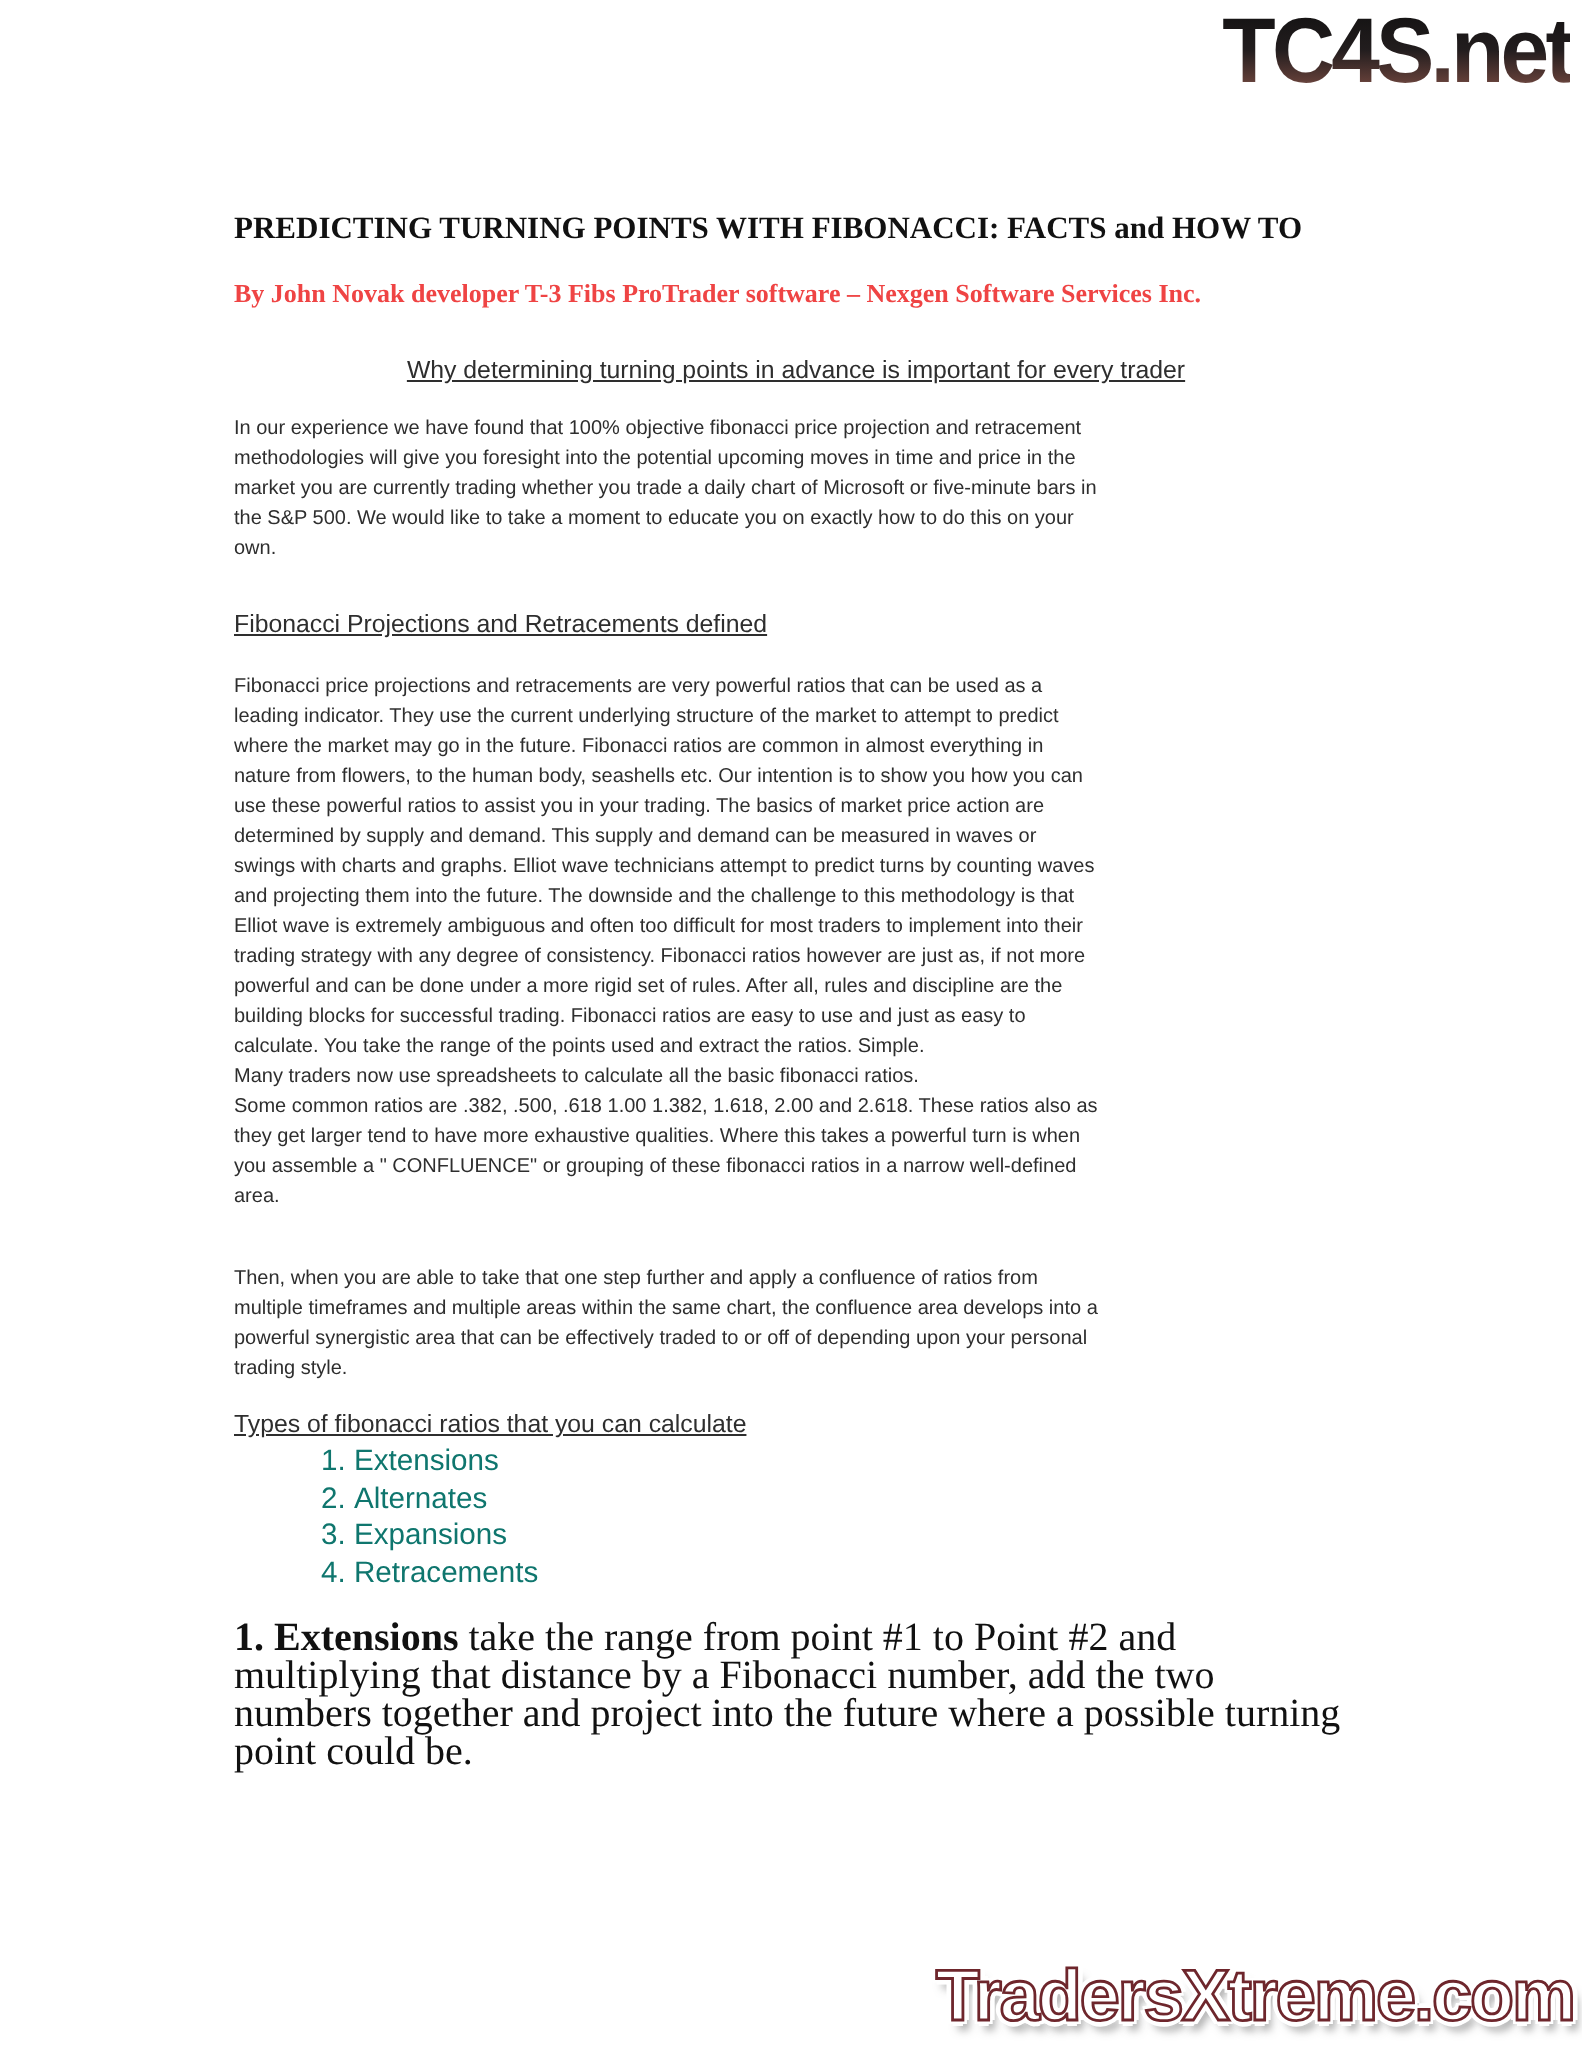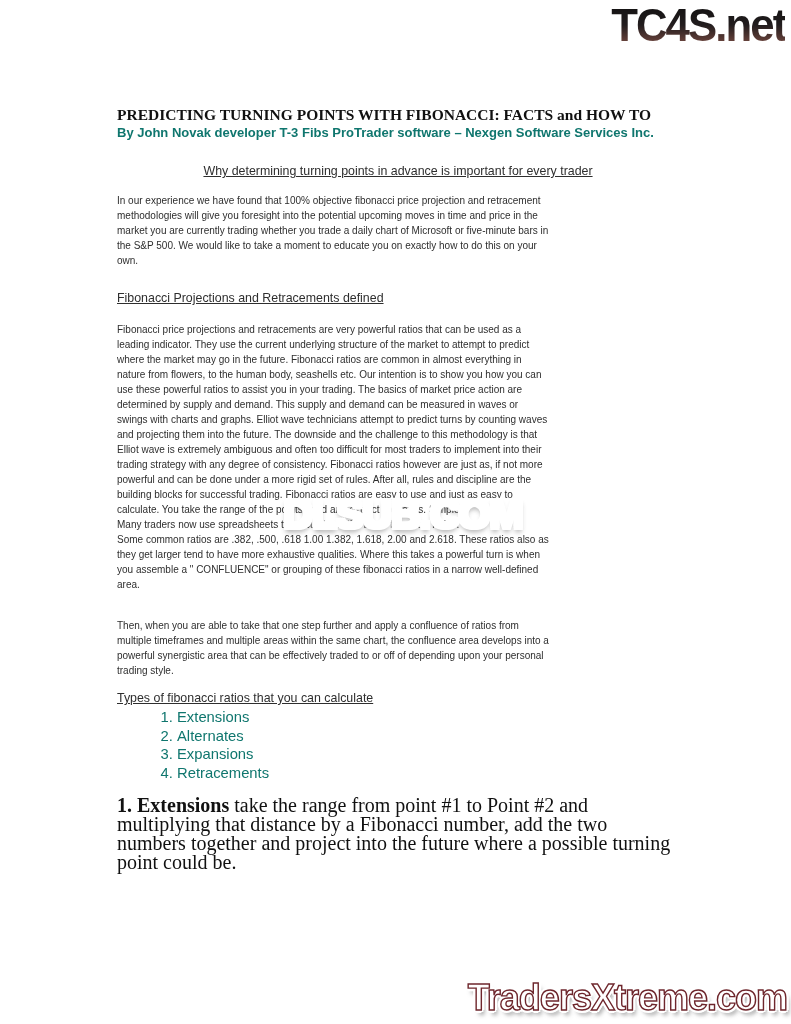--- a/index.html
+++ b/index.html
@@ -24,23 +24,23 @@
   }
 
   .content { position:absolute; left:117px; top:106px; width:562px; }
 
   .title {
     font-family:"Liberation Serif", serif;
     font-weight:bold; font-size:15.5px; line-height:17px;
     margin:0; color:#111;
   }
   .byline {
-    font-family:Liberation Sans, sans-serif;
+    font-family:Liberation Serif, serif;
     font-weight:bold; font-size:13px; line-height:16px;
-    margin:2px 0 0 0; color:#0f766e;
+    margin:16px 0 0 0; color:#ef4444;
   }
   .h-underline {
     font-size:12.4px; line-height:15px;
     text-decoration:underline;
     color:#2e2e2e; font-weight:normal;
   }
   .h1u { margin:23px 0 0 0;text-align:center; }
   .h2u { margin:23px 0 16px 0; }
   .h3u { margin:13px 0 0 0; }
   p.sans {
@@ -151,17 +151,16 @@
       <li>Extensions</li>
       <li>Alternates</li>
       <li>Expansions</li>
       <li>Retracements</li>
     </ol>
 
     <p class="extensions"><b>1. Extensions</b><span> take the range from point #1 to Point #2 and multiplying that distance by a Fibonacci number, add the two numbers together and project into the future where a possible turning point could be.</span></p>
 
   </div>
 
-  <div class="watermark">DLSUB.COM</div>
 
   <div class="brand-bottom">TradersXtreme.com</div>
 
 </div>
 
 </body></html>

